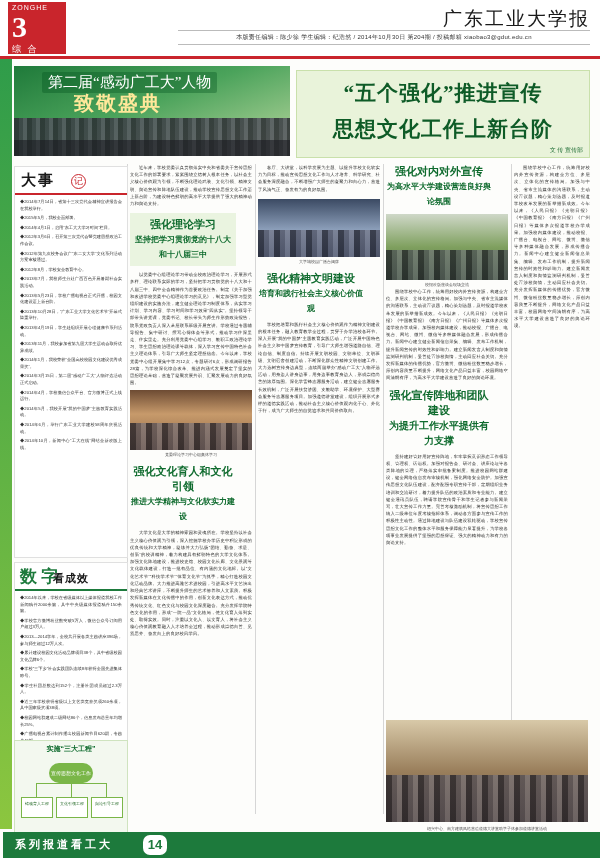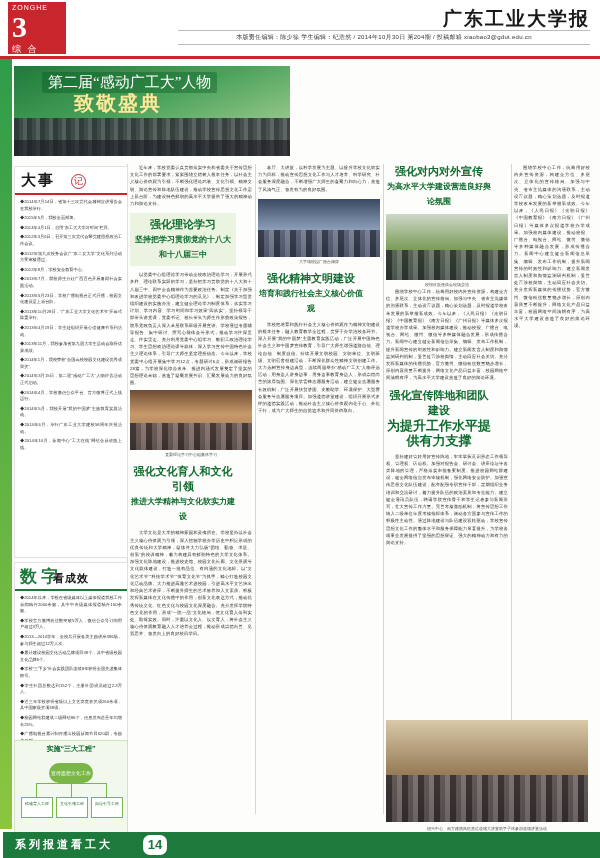--- a/index.html
+++ b/index.html
@@ -5,21 +5,21 @@
   html,body{margin:0;padding:0;}
   body{width:600px;height:858px;background:#e9e7e2;font-family:"Liberation Sans",sans-serif;}
   .page{position:relative;width:600px;height:858px;background:#fdfdfb;overflow:hidden;}
 
   
   .masthead{position:absolute;left:0;top:0;width:600px;height:56px;background:#fff;}
   .logo-block{position:absolute;left:8px;top:2px;width:58px;height:52px;background:#c9252c;color:#fff;}
   .logo-en{position:absolute;left:4px;top:2px;font-size:7px;letter-spacing:1px;font-family:"Liberation Sans",sans-serif;}
   .logo-num{position:absolute;left:4px;top:10px;font-size:30px;font-weight:bold;line-height:30px;font-family:"Liberation Serif",serif;}
   .logo-sub{position:absolute;left:4px;top:41px;font-size:9px;letter-spacing:2px;}
-  .paper-name{position:absolute;right:10px;top:6px;font-size:19px;font-family:"Liberation Serif",serif;color:#1a1a1a;letter-spacing:2px;font-weight:bold;}
+  .paper-name{position:absolute;right:10px;top:6px;font-size:19px;font-family:"Liberation Serif",serif;color:#1a1a1a;letter-spacing:2px;font-weight:normal;}
   .credits{position:absolute;left:178px;top:30px;width:412px;border-top:1px solid #bbb;border-bottom:1px solid #bbb;padding:2px 0;font-size:6px;color:#333;text-align:center;letter-spacing:.3px;}
   .topline{position:absolute;left:0;top:56px;width:600px;height:3px;background:#c9252c;}
 
   
   .green-edge{position:absolute;left:0;top:59px;width:12px;height:770px;background:linear-gradient(180deg,#2f9c4a,#8cc63f);}
 
   
   .photo-banner{position:absolute;left:14px;top:66px;width:276px;height:90px;background:linear-gradient(160deg,#1f7a3a,#4ba35b 45%,#bcd8a0);overflow:hidden;}
   .photo-banner .ph-title{position:absolute;left:28px;top:6px;color:#fff;font-size:15px;font-family:"Liberation Serif",serif;background:rgba(0,80,30,.35);padding:1px 6px;border-radius:2px;}
   .photo-banner .ph-sub{position:absolute;left:60px;top:24px;color:#ffe89a;font-size:20px;font-family:"Liberation Serif",serif;font-weight:bold;letter-spacing:2px;}
@@ -104,20 +104,25 @@
   <div class="topline"></div>
   <div class="green-edge"></div>
 
   <div class="photo-banner">
     <div class="ph-title">第二届“感动广工大”人物</div>
     <div class="ph-sub">致敬盛典</div>
     <div class="crowd"></div>
     <div class="crowd2"></div>
   </div>
 
+  <div class="headline">
+    <div class="h1">“五个强化”推进宣传</div>
+    <div class="h2">思想文化工作上新台阶</div>
+    <div class="dept">文  传   宣传部</div>
+  </div>
 
   <div class="vrule" style="left:127px;"></div>
   <div class="vrule" style="left:255px;"></div>
   <div class="vrule" style="left:383px;"></div>
   <div class="vrule" style="left:511px;"></div>
 
   <div class="bigevent">
     <div class="be-head">
       <div class="t1">大事</div>
       <div class="t2">记</div>
@@ -224,21 +229,21 @@
     </div>
     <div class="photo p-booth" style="height:66px;margin:4px 0 0 0;">
       <div class="ph-figs"></div>
     </div>
     <div class="cap">校报改版座谈会现场交流</div>
     <div class="body-text">
       <p>围绕学校中心工作，统筹用好校内外宣传资源，构建全方位、多层次、立体化的宣传格局。加强与中央、省市主流媒体的沟通联系，主动设置议题，精心策划选题，及时报道学校改革发展的新举措新成效。今年以来，《人民日报》《光明日报》《中国教育报》《南方日报》《广州日报》等媒体多次报道学校办学成果。加强校内媒体建设，推动校报、广播台、电视台、网站、微博、微信等多种媒体融合发展，形成传播合力。新闻中心建立健全新闻信息采集、编辑、发布工作机制，提升新闻宣传的时效性和影响力。建立新闻发言人制度和舆情监测研判机制，妥善处置涉校舆情，主动回应社会关切。充分发挥新媒体的传播优势，官方微博、微信粉丝数量稳步增长，原创内容质量不断提升，网络文化产品日益丰富，校园网络空间清朗有序，为高水平大学建设营造了良好的舆论环境。</p>
     </div>
     <div class="sec-title">
       <div>强化宣传阵地和团队建设</div>
-      <div style="font-size:13px;font-family:Liberation Serif, serif;">为提升工作水平提供有力支撑</div>
+      <div style="font-size:10px;font-family:Liberation Serif, serif;">为提升工作水平提供有力支撑</div>
     </div>
     <div class="body-text">
       <p>坚持建好管好用好宣传阵地，牢牢掌握意识形态工作领导权、管理权、话语权。加强对报告会、研讨会、讲座论坛等各类阵地的管理，严格落实审批备案制度。推进校园网站群建设，健全网络信息发布审核机制，强化网络安全防护。加强宣传思想文化队伍建设，配齐配强专职宣传干部，定期组织业务培训和交流研讨，着力提升队伍的政治素质和专业能力。建立健全通讯员队伍，聘请学院宣传骨干和学生记者参与新闻采写，壮大宣传工作力量。完善考核激励机制，将宣传思想工作纳入二级单位年度考核指标体系，调动各方面参与宣传工作的积极性主动性。通过阵地建设与队伍建设双轮驱动，学校宣传思想文化工作的整体水平和服务保障能力显著提升，为学校各项事业发展提供了坚强的思想保证、强大的精神动力和有力的舆论支持。</p>
     </div>
   </div>
 
   <div class="col c5">
     <div class="body-text">
       <p>围绕学校中心工作，统筹用好校内外宣传资源，构建全方位、多层次、立体化的宣传格局。加强与中央、省市主流媒体的沟通联系，主动设置议题，精心策划选题，及时报道学校改革发展的新举措新成效。今年以来，《人民日报》《光明日报》《中国教育报》《南方日报》《广州日报》等媒体多次报道学校办学成果。加强校内媒体建设，推动校报、广播台、电视台、网站、微博、微信等多种媒体融合发展，形成传播合力。新闻中心建立健全新闻信息采集、编辑、发布工作机制，提升新闻宣传的时效性和影响力。建立新闻发言人制度和舆情监测研判机制，妥善处置涉校舆情，主动回应社会关切。充分发挥新媒体的传播优势，官方微博、微信粉丝数量稳步增长，原创内容质量不断提升，网络文化产品日益丰富，校园网络空间清朗有序，为高水平大学建设营造了良好的舆论环境。</p>
     </div>

